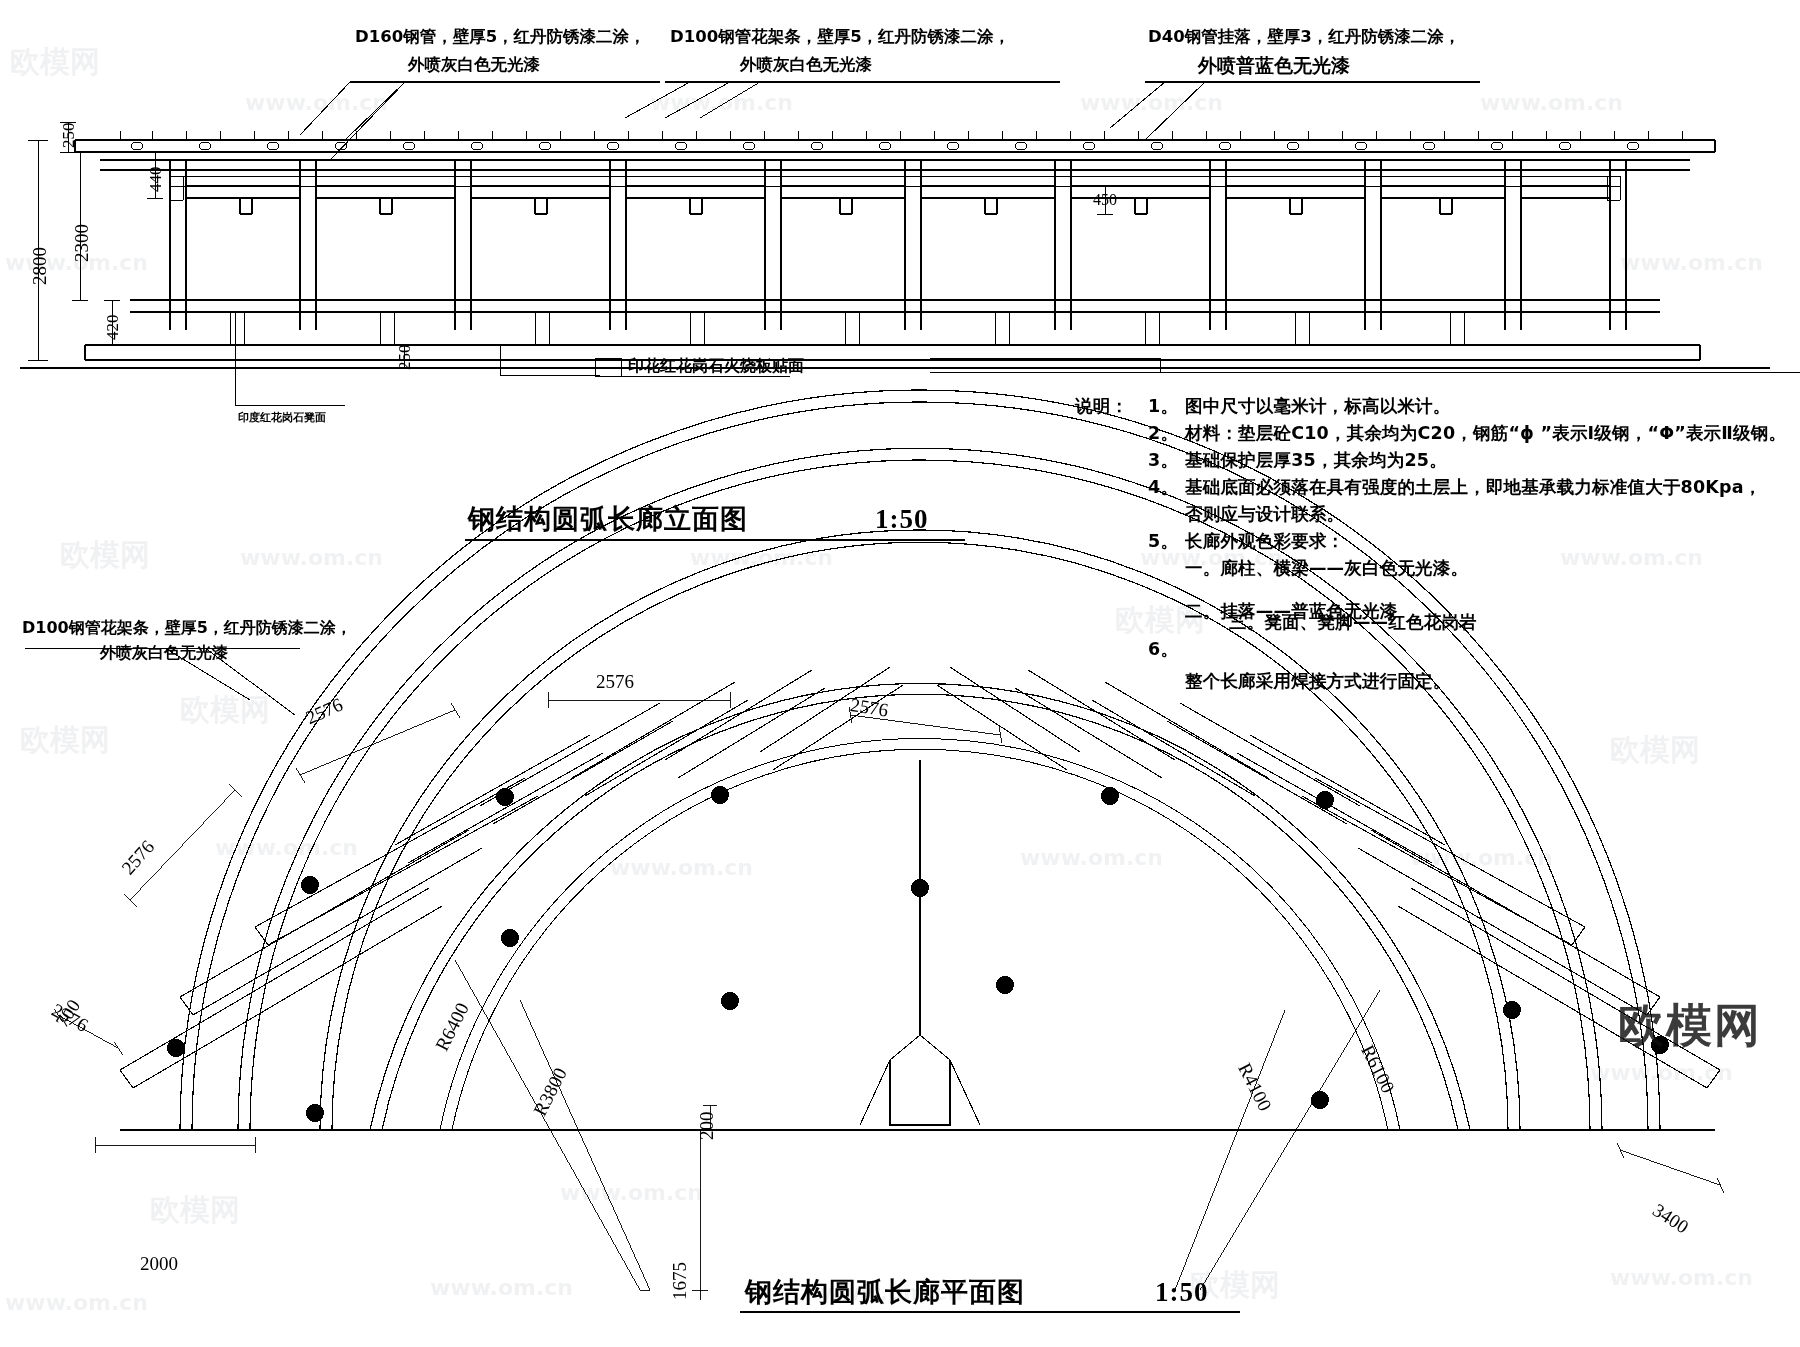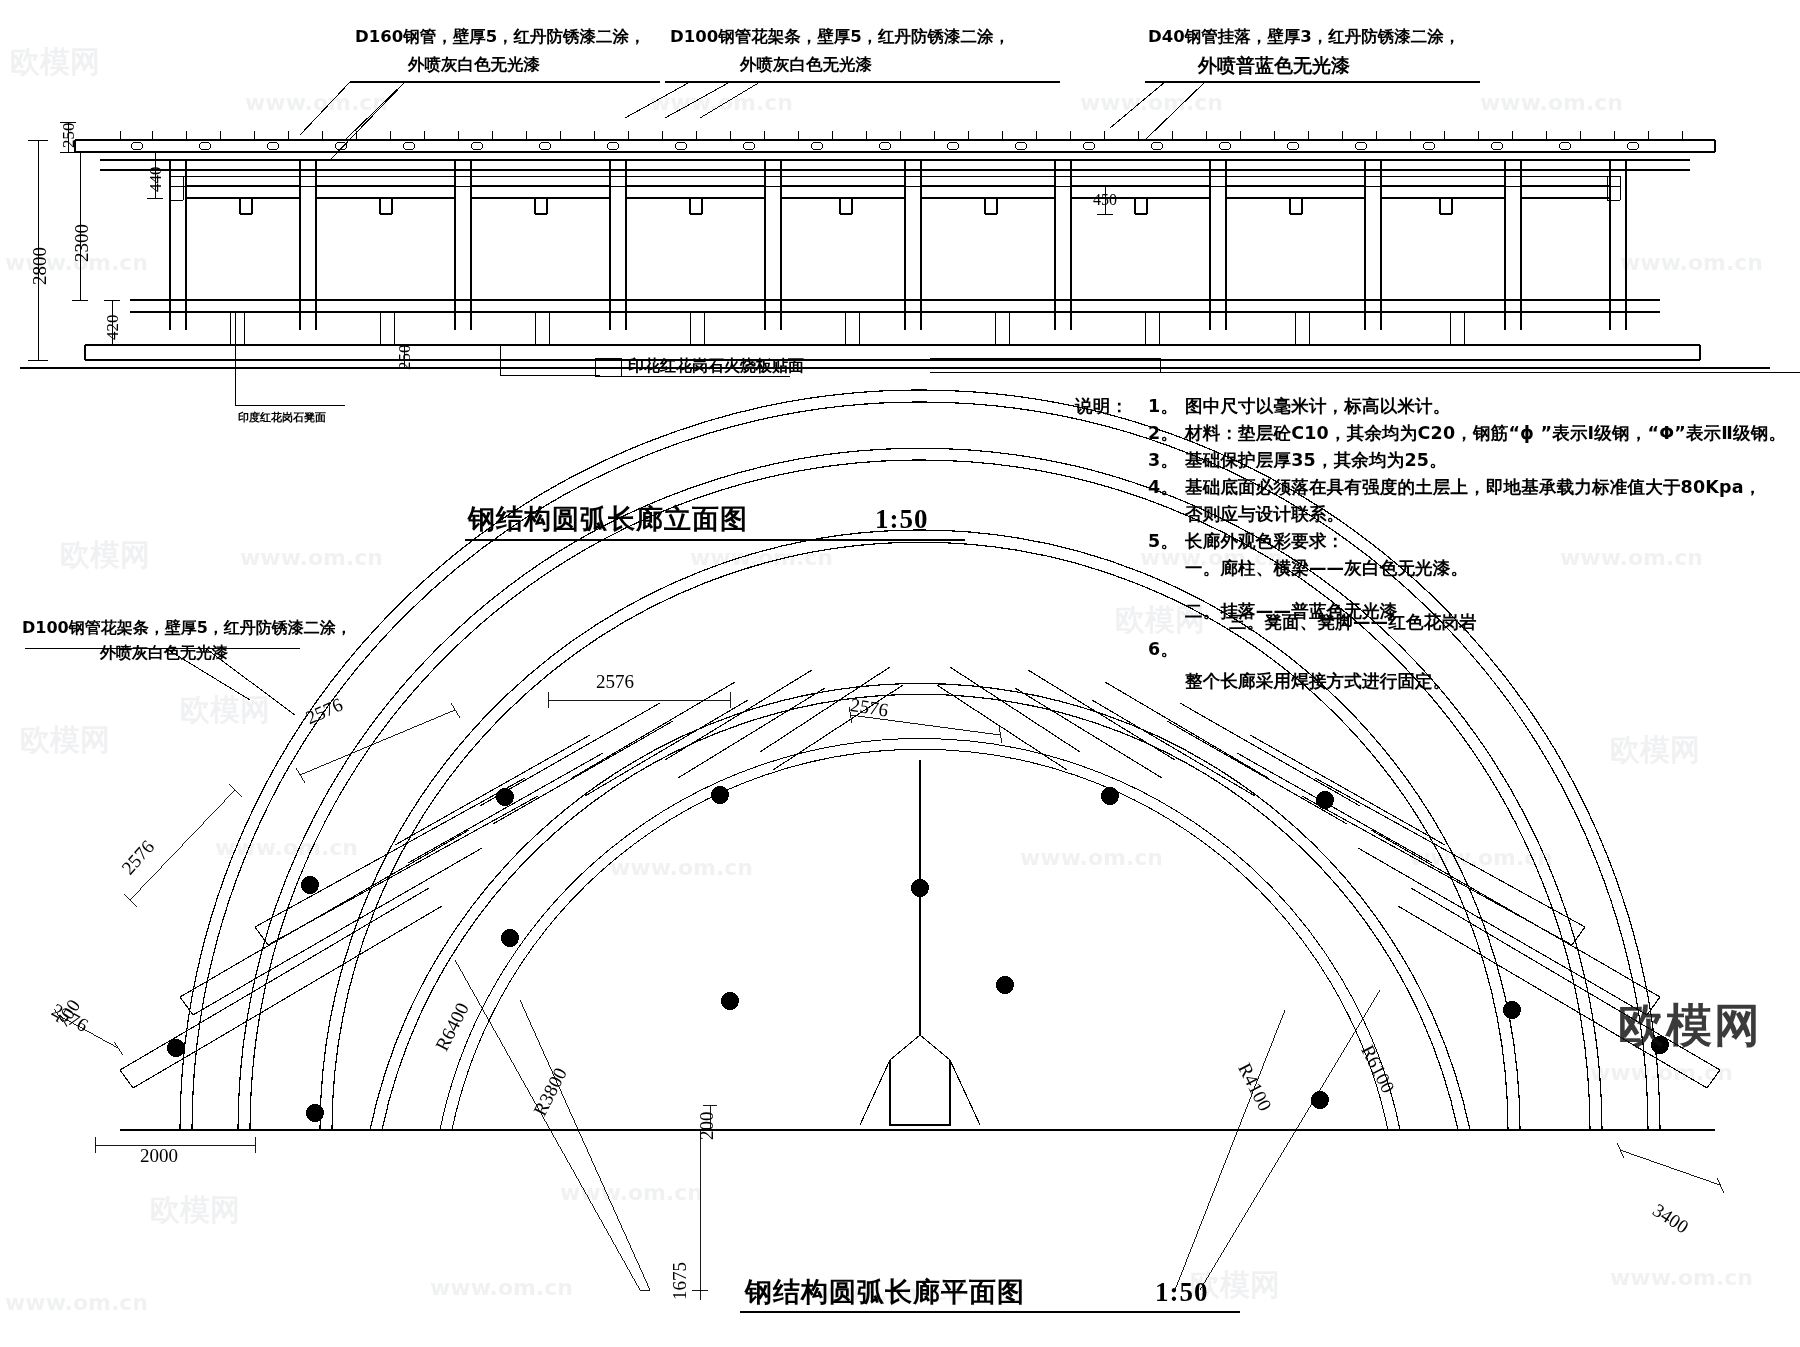--- a/index.html
+++ b/index.html
@@ -545,21 +545,21 @@
 <div class="txt num" style="left:118px;top:865px;font-size:19px;transform:rotate(-48deg);transform-origin:0 0;">2576</div>
 <div class="txt num" style="left:852px;top:695px;font-size:19px;transform:rotate(9deg);transform-origin:0 0;">2576</div>
 <div class="txt num" style="left:58px;top:1000px;font-size:19px;transform:rotate(29deg);transform-origin:0 0;">2576</div>
 
 <div class="txt num" style="left:432px;top:1045px;font-size:19px;transform:rotate(-63deg);transform-origin:0 0;">R6400</div>
 <div class="txt num" style="left:530px;top:1110px;font-size:19px;transform:rotate(-63deg);transform-origin:0 0;">R3800</div>
 <div class="txt num" style="left:1252px;top:1060px;font-size:19px;transform:rotate(63deg);transform-origin:0 0;">R4100</div>
 <div class="txt num" style="left:1375px;top:1042px;font-size:19px;transform:rotate(63deg);transform-origin:0 0;">R6100</div>
 
 <div class="txt num" style="left:52px;top:1020px;font-size:19px;transform:rotate(-57deg);transform-origin:0 0;">700</div>
-<div class="txt num" style="left:140px;top:1146px;font-size:19px;">2000</div>
+<div class="txt num" style="left:140px;top:1254px;font-size:19px;">2000</div>
 <div class="txt num" style="left:697px;top:1140px;font-size:19px;transform:rotate(-90deg);transform-origin:0 0;">200</div>
 <div class="txt num" style="left:670px;top:1300px;font-size:19px;transform:rotate(-90deg);transform-origin:0 0;">1675</div>
 <div class="txt num" style="left:1660px;top:1200px;font-size:19px;transform:rotate(33deg);transform-origin:0 0;">3400</div>
 
 <div class="txt cn title" style="left:745px;top:1278px;">钢结构圆弧长廊平面图</div>
 <div class="txt num title" style="left:1155px;top:1278px;">1:50</div>
 
 <div id="bigwm">欧模网</div>
 
 </body></html>

